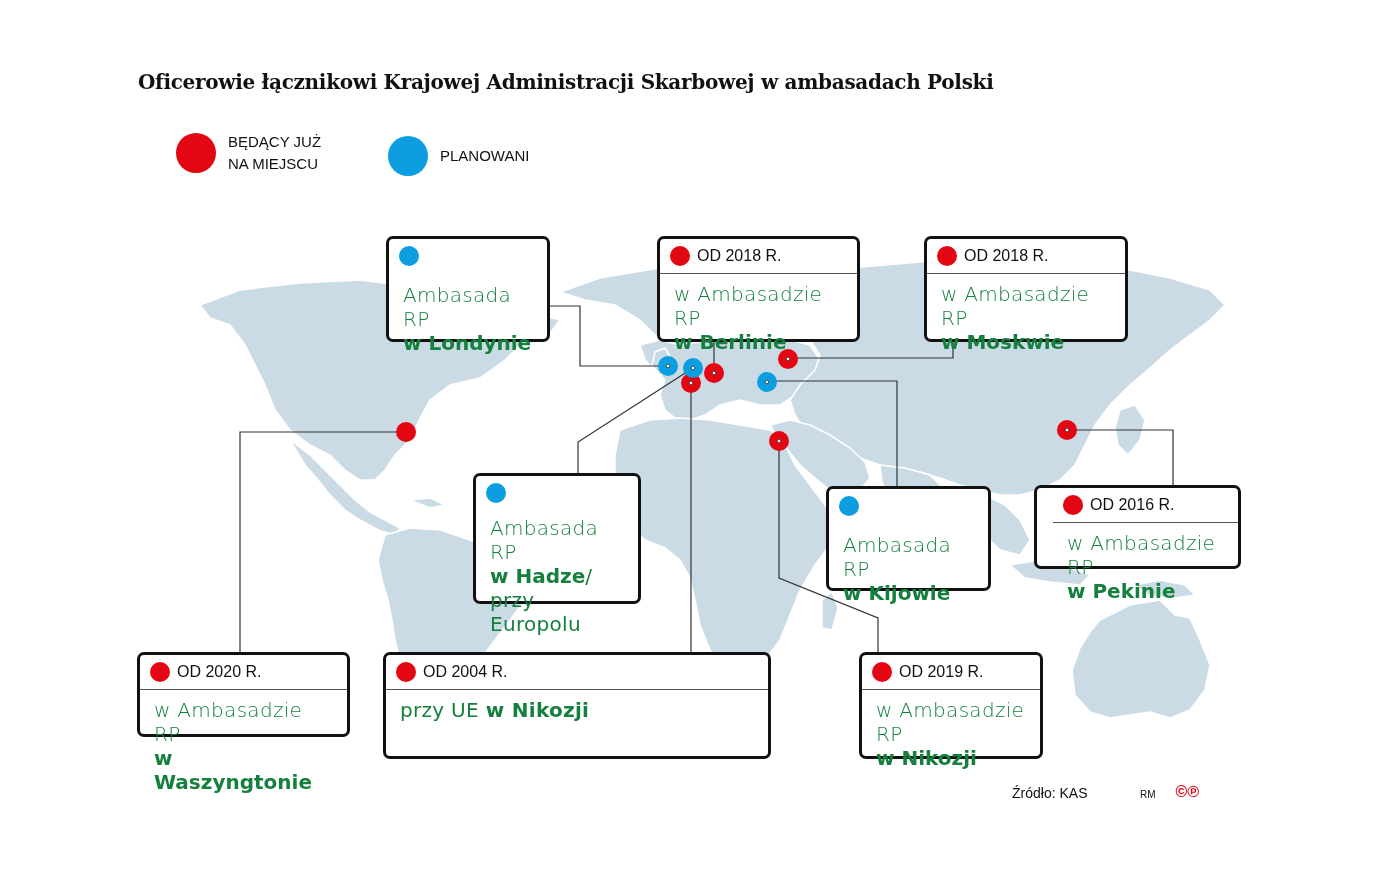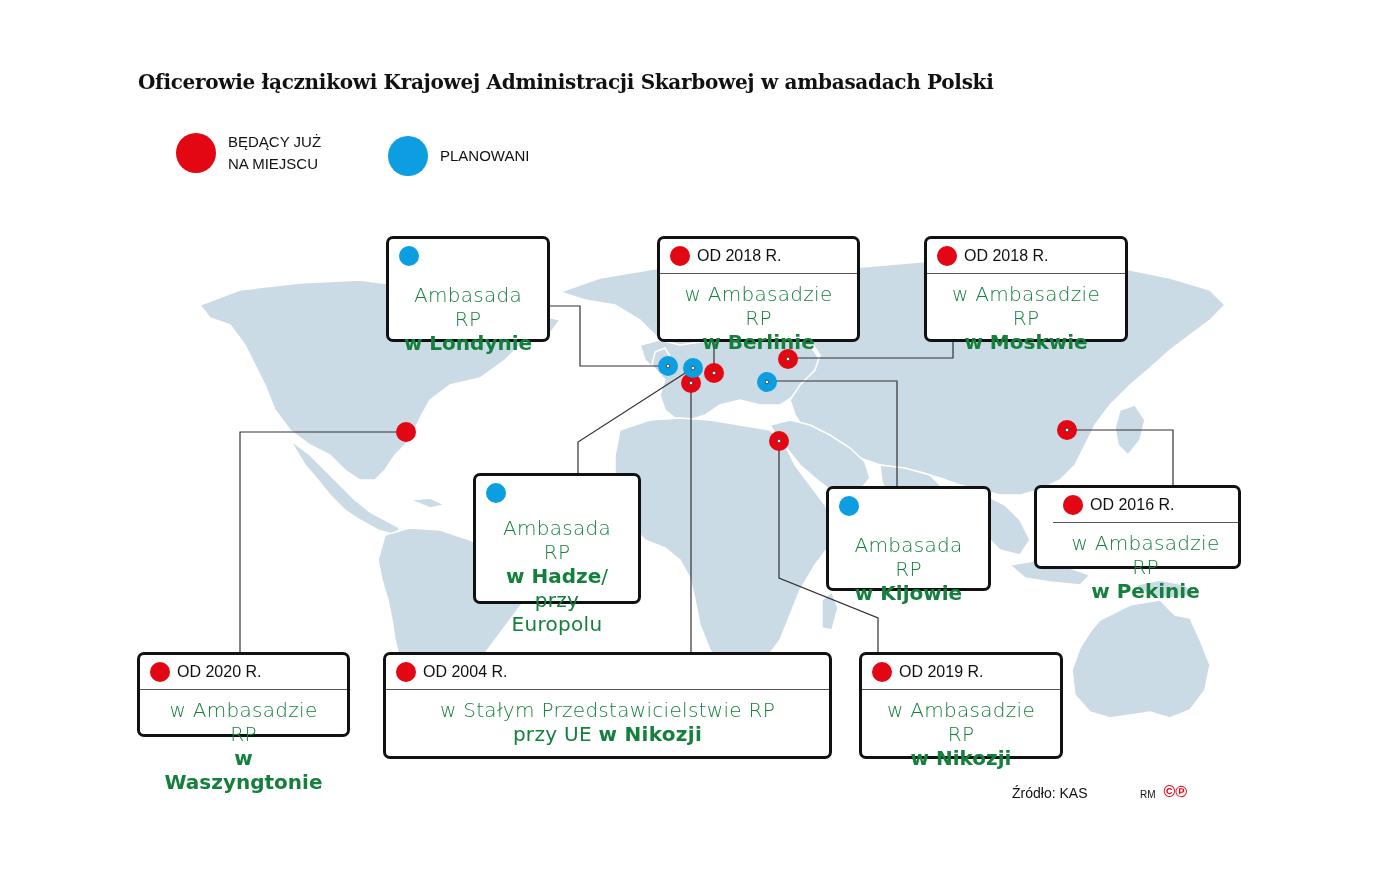--- a/index.html
+++ b/index.html
@@ -3,33 +3,33 @@
 <meta charset="utf-8">
 <style>
   html, body { margin:0; padding:0; background:#ffffff; }
   body { width:1400px; height:872px; position:relative; overflow:hidden; font-family:"DejaVu Sans","Liberation Sans",sans-serif; color:#111; }
   .title { position:absolute; left:138px; top:70px; font-family:"DejaVu Serif","Liberation Serif",serif; font-weight:bold; font-size:20px; letter-spacing:-0.3px; color:#111; white-space:nowrap; }
   .legend-item { position:absolute; display:flex; align-items:center; }
   .legend-dot { width:40px; height:40px; border-radius:50%; }
   .legend-label { margin-left:12px; font-size:15px; line-height:22px; font-family:"Liberation Sans",sans-serif; color:#111; }
   .legend-label span { display:block; }
   svg.map { position:absolute; left:0; top:0; }
-  .box { position:absolute; background:#fff; border:3px solid #111; border-radius:7px; box-sizing:border-box; font-family:"DejaVu Sans",sans-serif;text-align:center; }
+  .box { position:absolute; background:#fff; border:3px solid #111; border-radius:7px; box-sizing:border-box; font-family:"DejaVu Sans",sans-serif; }
   .box .head { height:34px; display:flex; align-items:center; padding-left:10px; border-bottom:1px solid #555; }
   .box .head.nohead { border-bottom:none; }
   .box .dot { width:20px; height:20px; border-radius:50%; display:inline-block; }
   .box .since { margin-left:7px; font-size:16px; color:#111; font-family:"Liberation Sans",sans-serif; }
   .box .body { padding:8px 14px 0 14px; font-size:20px; line-height:24px; color:#15803d; }
   .box .body .l1 { font-weight:300; display:block; letter-spacing:0.3px; }
   .box .body .l2 { font-weight:bold; display:block; }
   .box .body .l3 { display:block; letter-spacing:0.3px; }
   .box .body .inline-bold { font-weight:bold; }
   .source { position:absolute; left:968px; top:785px; font-size:14px; font-family:"Liberation Sans",sans-serif; color:#111;margin-left:44px; }
   .credit { position:absolute; left:1132px; top:783px; display:flex; align-items:center; font-family:"Liberation Sans",sans-serif; }
-  .credit .rm { font-size:10px; color:#111; margin-right:8px; margin-top:4px;padding-left:8px; }
+  .credit .rm { font-size:10px; color:#111; margin-right:20px; margin-top:4px;padding-left:8px; }
   .credit .cp { color:#e30613; font-size:16px; font-weight:bold; }
 </style>
 </head>
 <body>
 
 <div class="title">Oficerowie łącznikowi Krajowej Administracji Skarbowej w ambasadach Polski</div>
 
 <div class="legend-item" style="left:176px; top:131px;">
   <div class="legend-dot" style="background:#e30613;"></div>
   <div class="legend-label">
@@ -194,32 +194,31 @@
   <div class="head">
       <span class="dot" style="background:#e30613;"></span>
       <span class="since">OD 2020 R.</span>
     </div>
   <div class="body">
     <span class="l1">w Ambasadzie RP</span>
     <span class="l2">w Waszyngtonie</span>
   </div>
 </div>
 
-<div class="box" style="left:383px; top:652px; width:449px; height:107px;">
+<div class="box" style="left:383px; top:652px; width:388px; height:107px;">
   <div class="head">
       <span class="dot" style="background:#e30613;"></span>
       <span class="since">OD 2004 R.</span>
     </div>
   <div class="body">
-    <span class="l1">w Stałym Przedstawicielstwie RP</span>
     <span class="l3"><span>przy UE </span><span class="inline-bold">w Nikozji</span></span>
   </div>
 </div>
 
-<div class="box" style="left:859px; top:652px; width:204px; height:107px;">
+<div class="box" style="left:859px; top:652px; width:184px; height:107px;">
   <div class="head">
       <span class="dot" style="background:#e30613;"></span>
       <span class="since">OD 2019 R.</span>
     </div>
   <div class="body">
     <span class="l1">w Ambasadzie RP</span>
     <span class="l2">w Nikozji</span>
   </div>
 </div>
 

